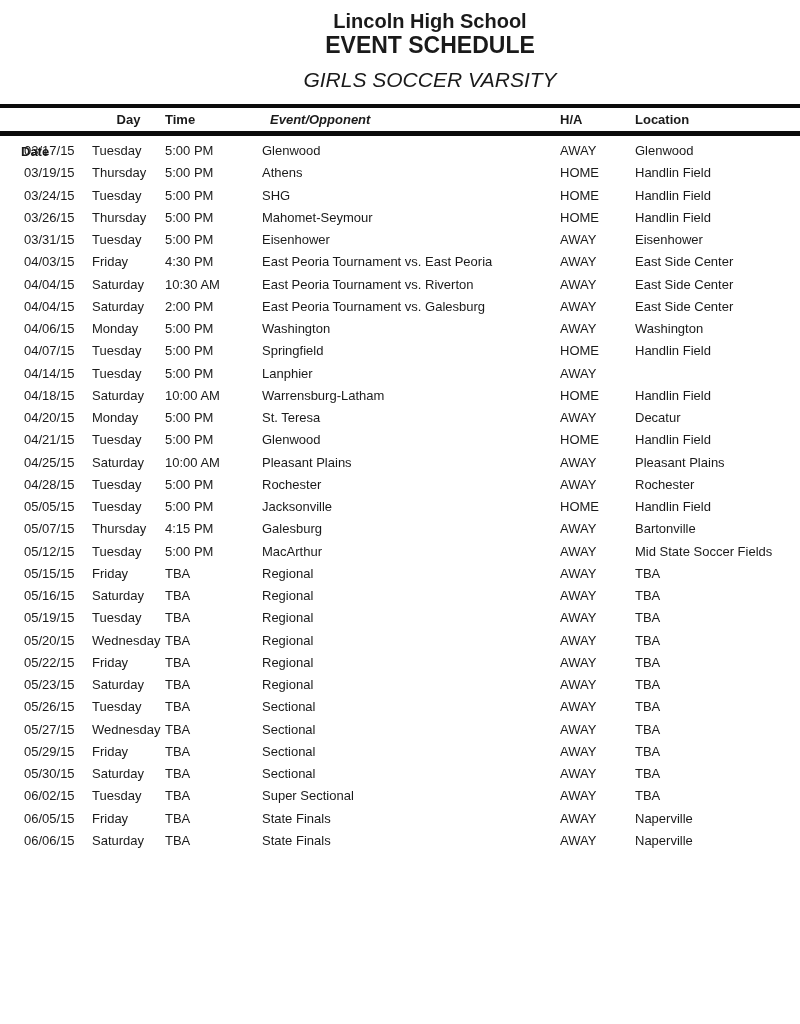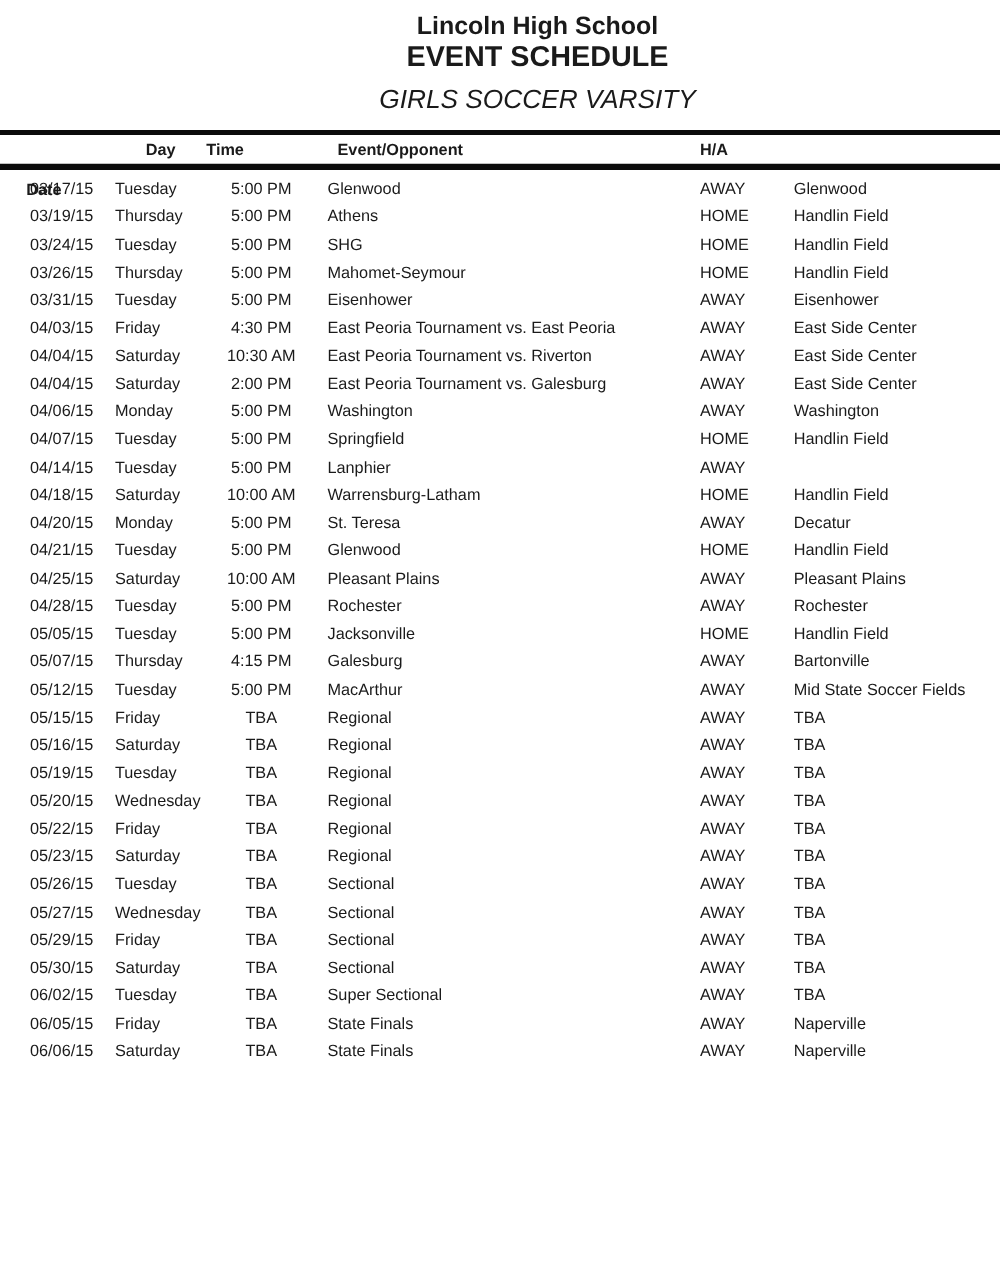--- a/index.html
+++ b/index.html
@@ -76,40 +76,40 @@
     top: 108px;
     left: 0;
     height: 23px;
     line-height: 23px;
     font-weight: 700;
     font-size: 13px;
   }
   .th-date { padding-left: 21px; margin-top: 32px; }
   .th-day { text-align: center; }
   .th-time { text-align: left; }
-  .th-event { padding-left: 17px; }
+  .th-event { padding-left: 17px; font-style: italic; }
   .th-ha { padding-left: 27px; }
   .th-location { padding-left: 0; }
   .tbody {
     position: absolute;
     top: 140px;
     left: 0;
   }
   .trow {
     height: 22.25px;
     line-height: 22.25px;
     font-size: 13px;
   }
   .td {
     white-space: nowrap;
     overflow: visible;
   }
   .td-date { padding-left: 24px; }
   .td-day { padding-left: 0; }
-  .td-time { text-align: center; }
+  .td-time { }
   .td-event { padding-left: 9px; }
   .td-ha { padding-left: 27px; }
   .td-location { padding-left: 0; }
 </style>
 </head>
 <body>
 
 <div class="titles">
   <div class="school-name">Lincoln High School</div>
   <div class="event-title">EVENT SCHEDULE</div>
@@ -117,20 +117,21 @@
 </div>
 
 <div class="rule-top"></div>
 
 <div class="thead grid-row">
   <div class="th-date">Date</div>
   <div class="th-day">Day</div>
   <div class="th-time">Time</div>
   <div class="th-event">Event/Opponent</div>
   <div class="th-ha">H/A</div>
+  <div class="th-location">Location</div>
 </div>
 
 <div class="rule-header"></div>
 
 <div class="tbody">
     <div class="trow grid-row">
       <div class="td td-date">03/17/15</div>
       <div class="td td-day">Tuesday</div>
       <div class="td td-time">5:00 PM</div>
       <div class="td td-event">Glenwood</div>

